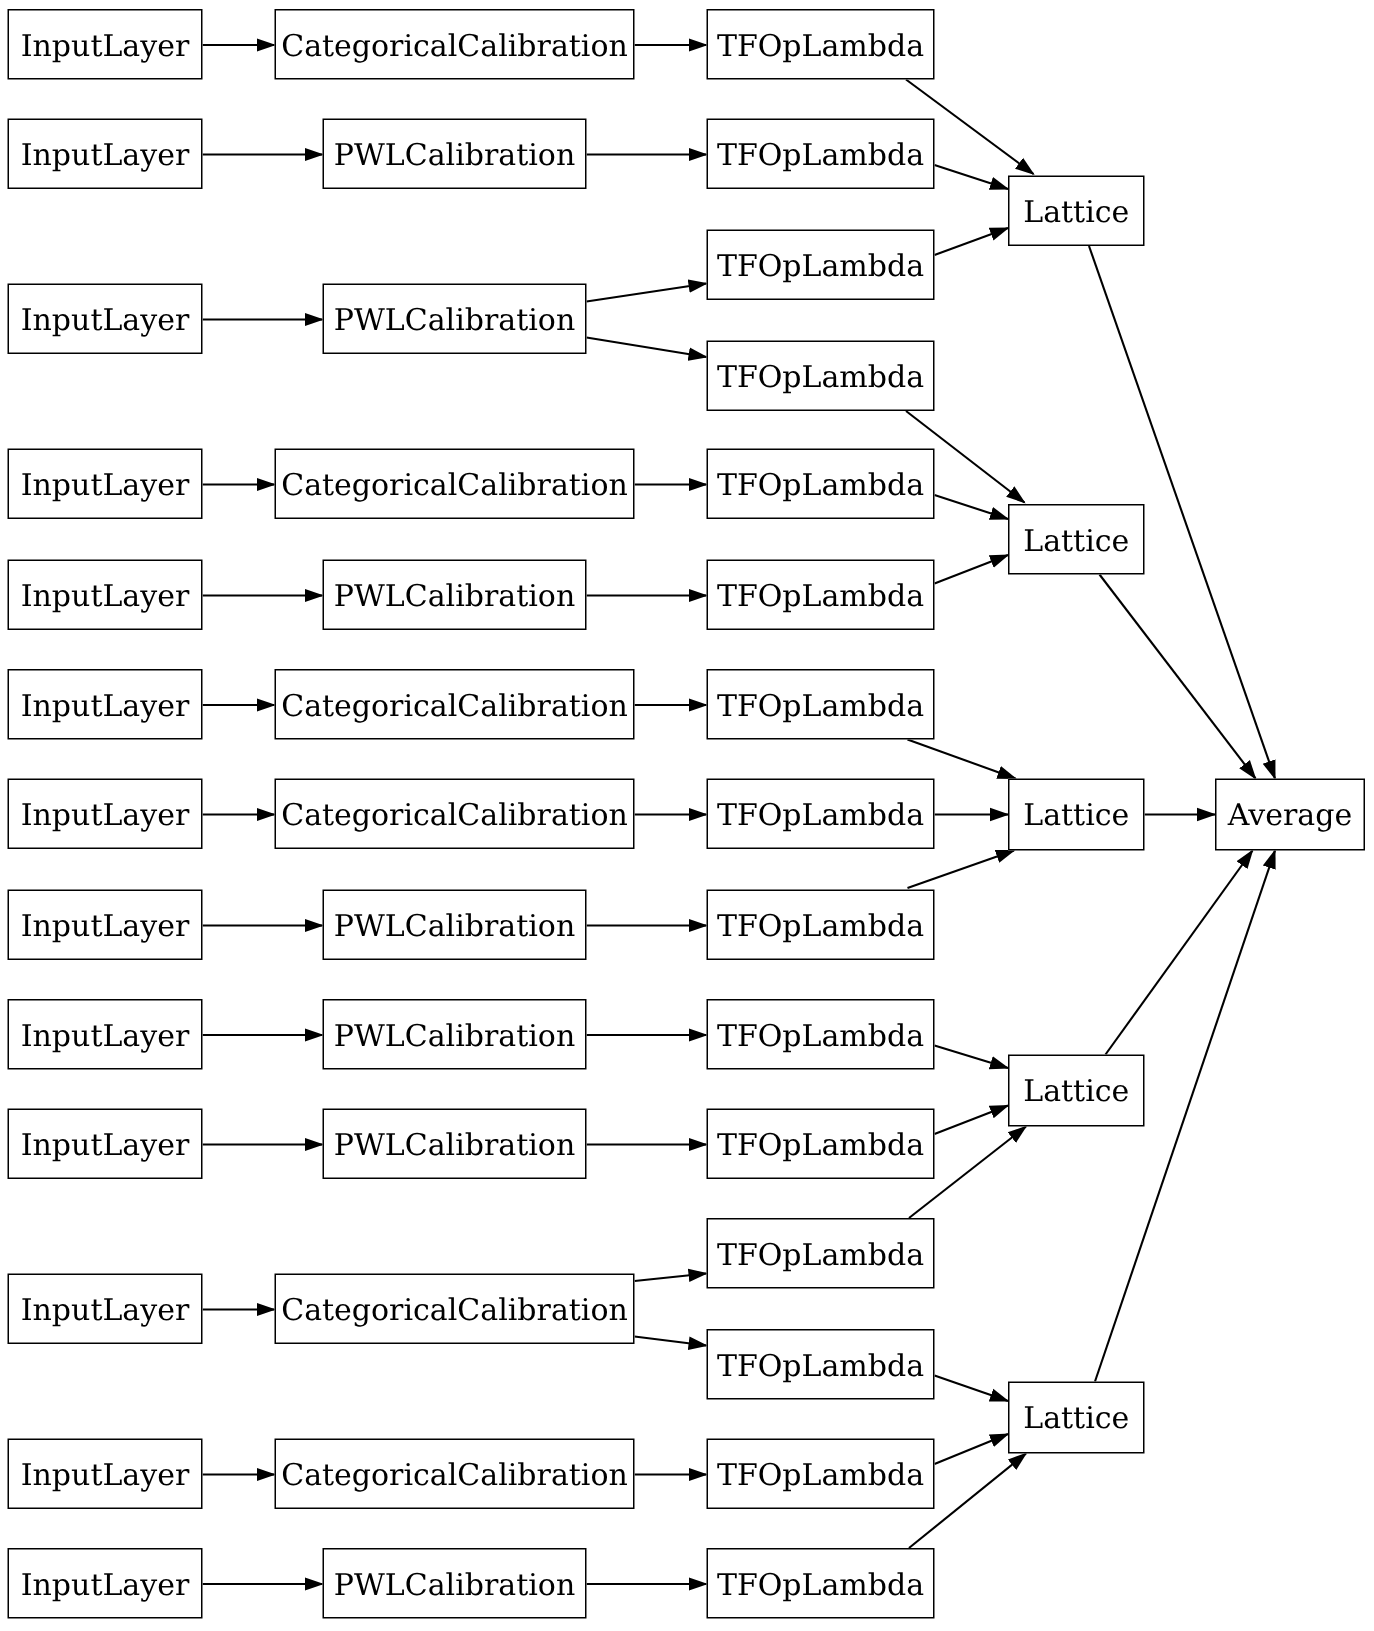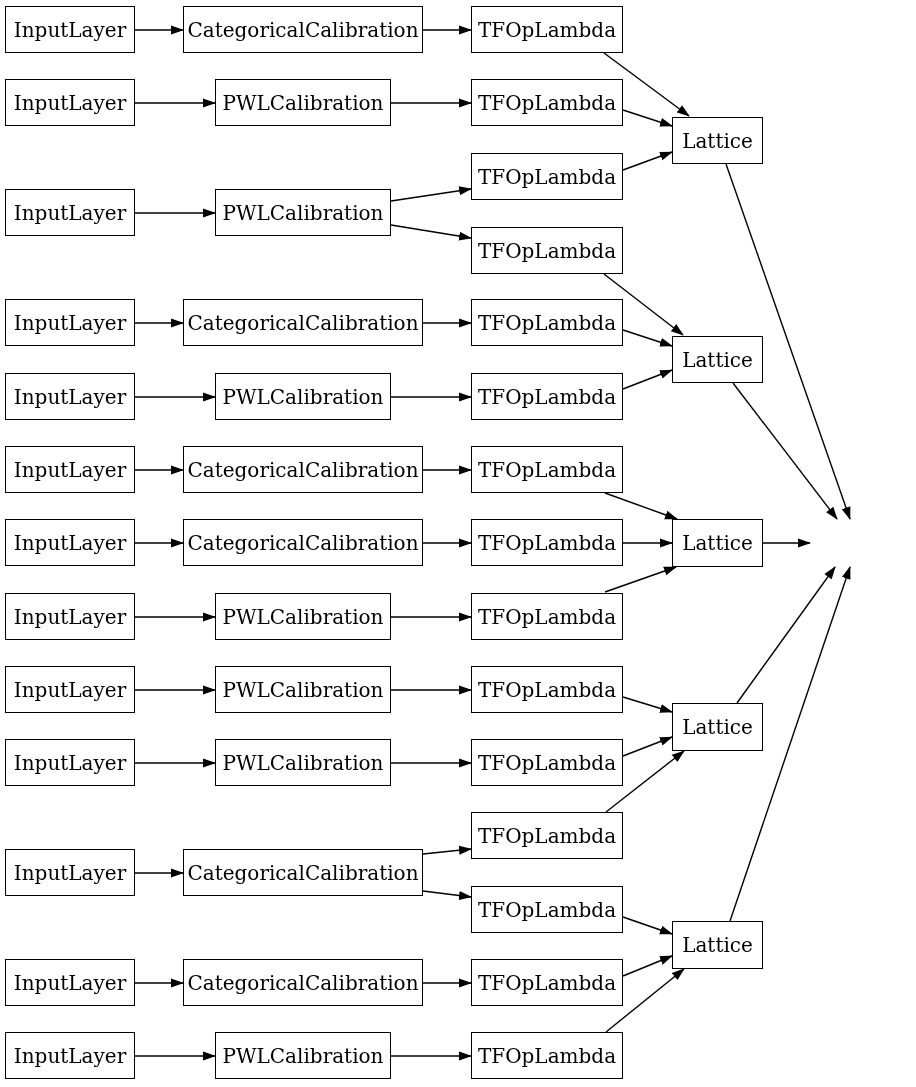--- a/index.html
+++ b/index.html
@@ -135,13 +135,14 @@
     <div class="node" style="left: 5px; top: 849px; width: 130px; height: 47px; background: rgb(255, 255, 255); border-color: rgb(0, 0, 0);">InputLayer</div>
     <div class="node" style="left: 183px; top: 849px; width: 240px; height: 47px; background: rgb(255, 255, 255); border-color: rgb(0, 0, 0);">CategoricalCalibration</div>
     <div class="node" style="left: 471px; top: 886px; width: 152px; height: 47px; background: rgb(255, 255, 255); border-color: rgb(0, 0, 0);">TFOpLambda</div>
     <div class="node" style="left: 5px; top: 959px; width: 130px; height: 47px; background: rgb(255, 255, 255); border-color: rgb(0, 0, 0);">InputLayer</div>
     <div class="node" style="left: 183px; top: 959px; width: 240px; height: 47px; background: rgb(255, 255, 255); border-color: rgb(0, 0, 0);">CategoricalCalibration</div>
     <div class="node" style="left: 471px; top: 959px; width: 152px; height: 47px; background: rgb(255, 255, 255); border-color: rgb(0, 0, 0);">TFOpLambda</div>
     <div class="node" style="left: 5px; top: 1032px; width: 130px; height: 47px; background: rgb(255, 255, 255); border-color: rgb(0, 0, 0);">InputLayer</div>
     <div class="node" style="left: 215px; top: 1032px; width: 176px; height: 47px; background: rgb(255, 255, 255); border-color: rgb(0, 0, 0);">PWLCalibration</div>
     <div class="node" style="left: 471px; top: 1032px; width: 152px; height: 47px; background: rgb(255, 255, 255); border-color: rgb(0, 0, 0);">TFOpLambda</div>
     <div class="node" style="left: 672px; top: 921px; width: 91px; height: 48px; background: rgb(255, 255, 255); border-color: rgb(0, 0, 0);">Lattice</div>
+    <div class="node" style="left: 810px; top: 519px; width: 100px; height: 48px; background: rgb(255, 255, 255); border-color: rgb(0, 0, 0);">Average</div>
   </div>
 
 </body></html>

